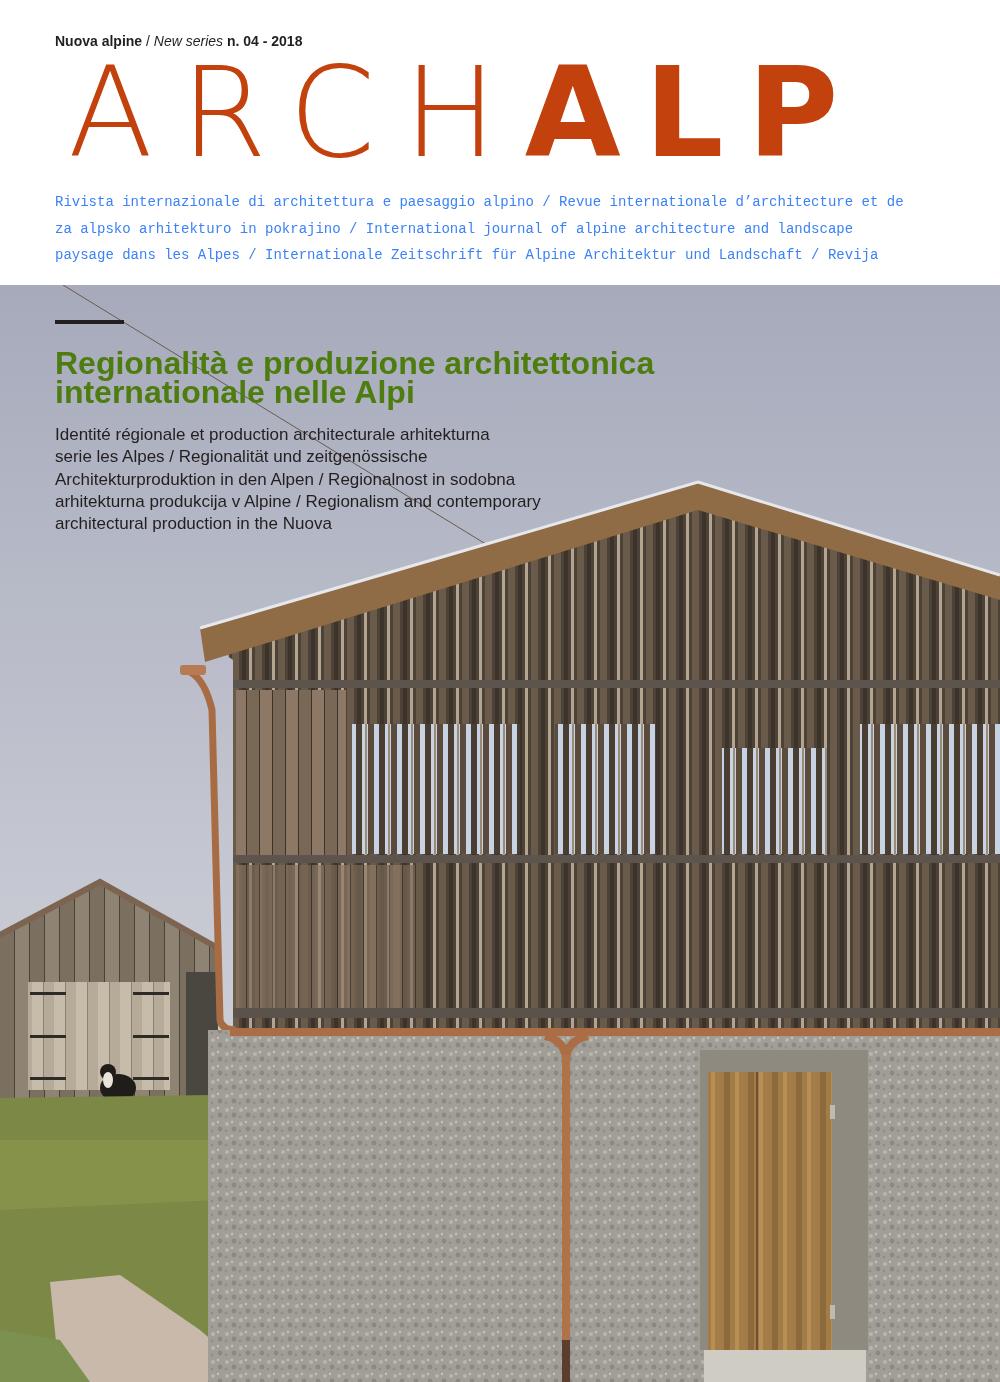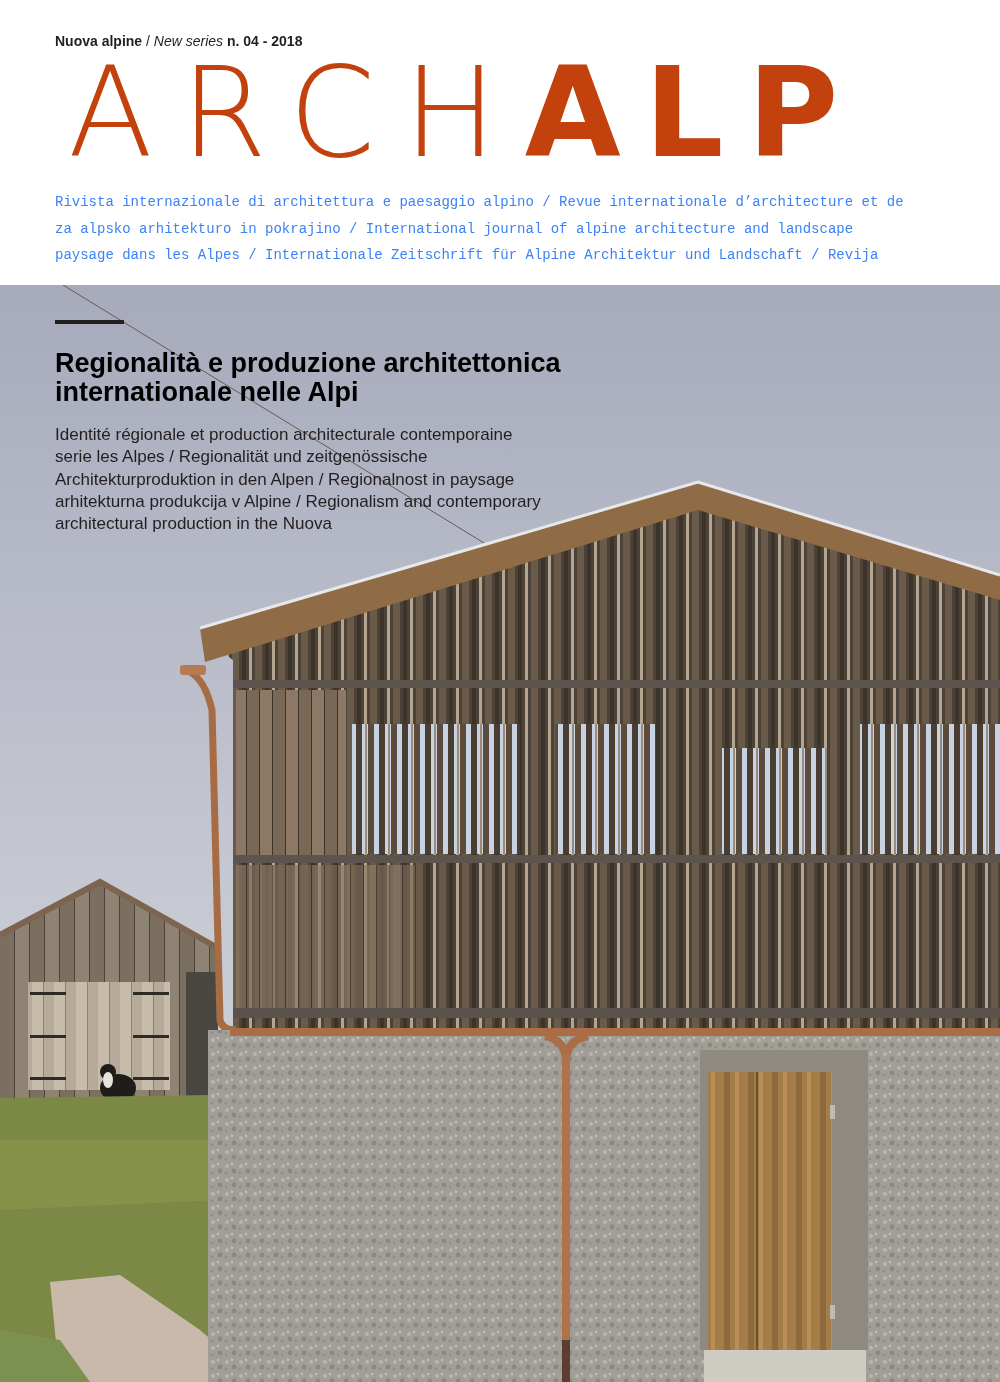--- a/index.html
+++ b/index.html
@@ -27,22 +27,22 @@
       font-family: Liberation Mono, monospace; font-size: 14px; line-height: 26.5px; color: #3b82f6;
     }
     .subtitle span { display: block; white-space: nowrap; }
 
     .photo { position: absolute; left: 0; top: 285px; width: 1000px; height: 1097px; overflow: hidden; }
     .photo svg { position: absolute; left: 0; top: 0; }
 
     .rule { position: absolute; left: 55px; top: 320px; width: 69px; height: 4px; background: #231f20; }
     .headline {
       position: absolute; left: 55px; top: 349px; width: 560px;
-      font-family: "Liberation Sans", sans-serif; font-weight: 700; font-size: 27px; line-height: 29px;
-      color: #000000;
+      font-family: "Liberation Sans", sans-serif; font-weight: 700; font-size: 32px; line-height: 29px;
+      color: #4d7c0f;
     }
     .headline span, .translations span { display: block; white-space: nowrap; }
     .translations {
       position: absolute; left: 55px; top: 424px; width: 580px;
       font-family: "Liberation Sans", sans-serif; font-size: 17px; line-height: 22.3px; color: #231f20;
     }
   </style>
 </head>
 <body>
 
@@ -171,19 +171,19 @@
     <rect x="830" y="1305" width="5" height="14" fill="#bfbab0"></rect>
     <rect x="704" y="1350" width="162" height="32" fill="#cfccc4"></rect>
   </svg>
 
   <div class="rule" style="top:35px;"></div>
   <div class="headline" style="top:64px;">
     <span>Regionalità e produzione architettonica</span>
     <span>internationale nelle Alpi</span>
   </div>
   <div class="translations" style="top:139px;">
-    <span>Identité régionale et production architecturale contemporaine</span>
+    <span>Identité régionale et production architecturale arhitekturna</span>
     <span>serie les Alpes / Regionalität und zeitgenössische</span>
-    <span>Architekturproduktion in den Alpen  / Regionalnost in paysage</span>
+    <span>Architekturproduktion in den Alpen  / Regionalnost in sodobna</span>
     <span>arhitekturna produkcija v Alpine / Regionalism and contemporary</span>
     <span>architectural production in the Nuova</span>
   </div>
 </div>
 
 </body></html>

